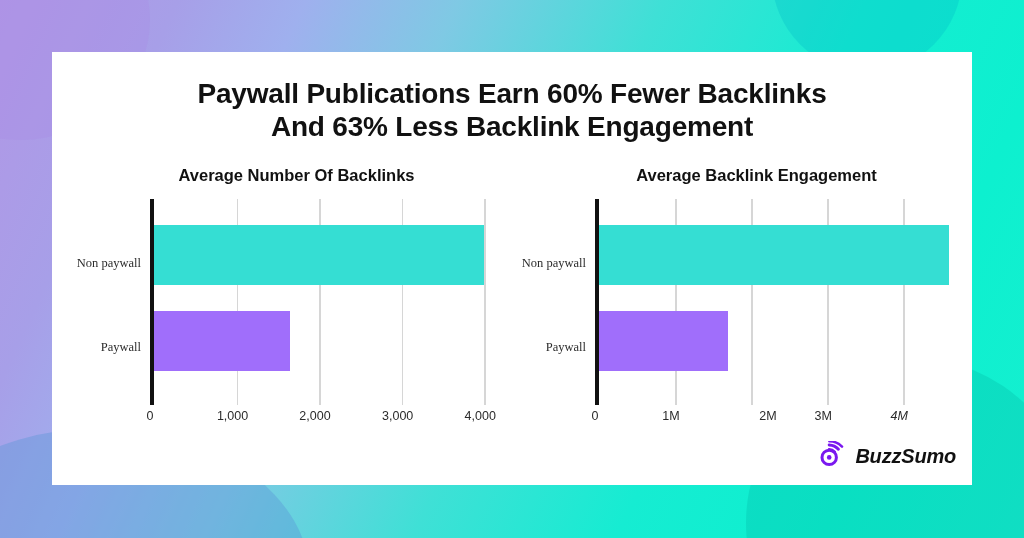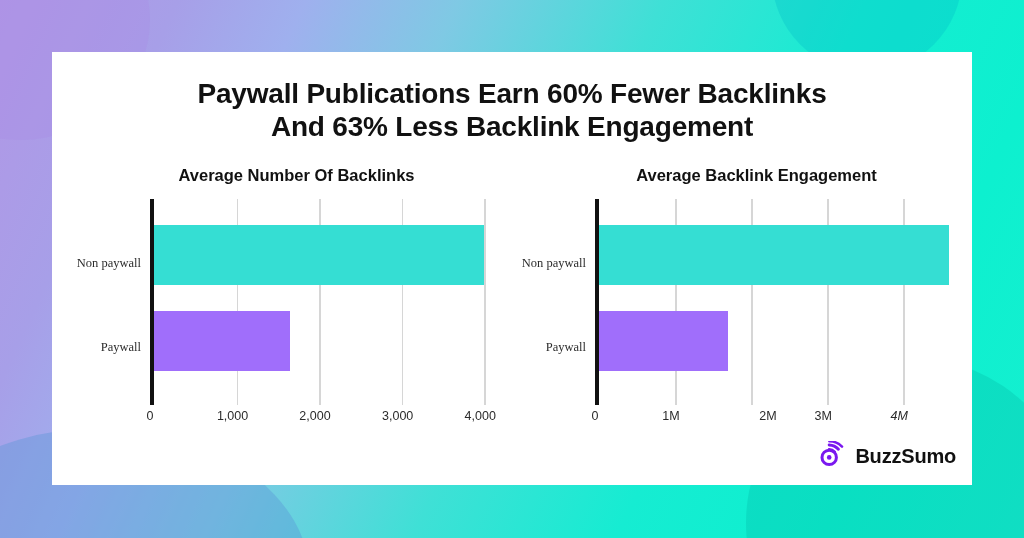--- a/index.html
+++ b/index.html
@@ -153,20 +153,21 @@
     white-space: nowrap;
   }
 
   #logo {
     position: absolute;
     right: 16px;
     bottom: 14px;
     display: flex;
     align-items: center;
     gap: 9px;
+    font-style: italic;
   }
   #logo-text {
     font-size: 20px;
     font-weight: bold;
     color: #111111;
     letter-spacing: -0.2px;
   }
 </style>
 </head>
 <body>

